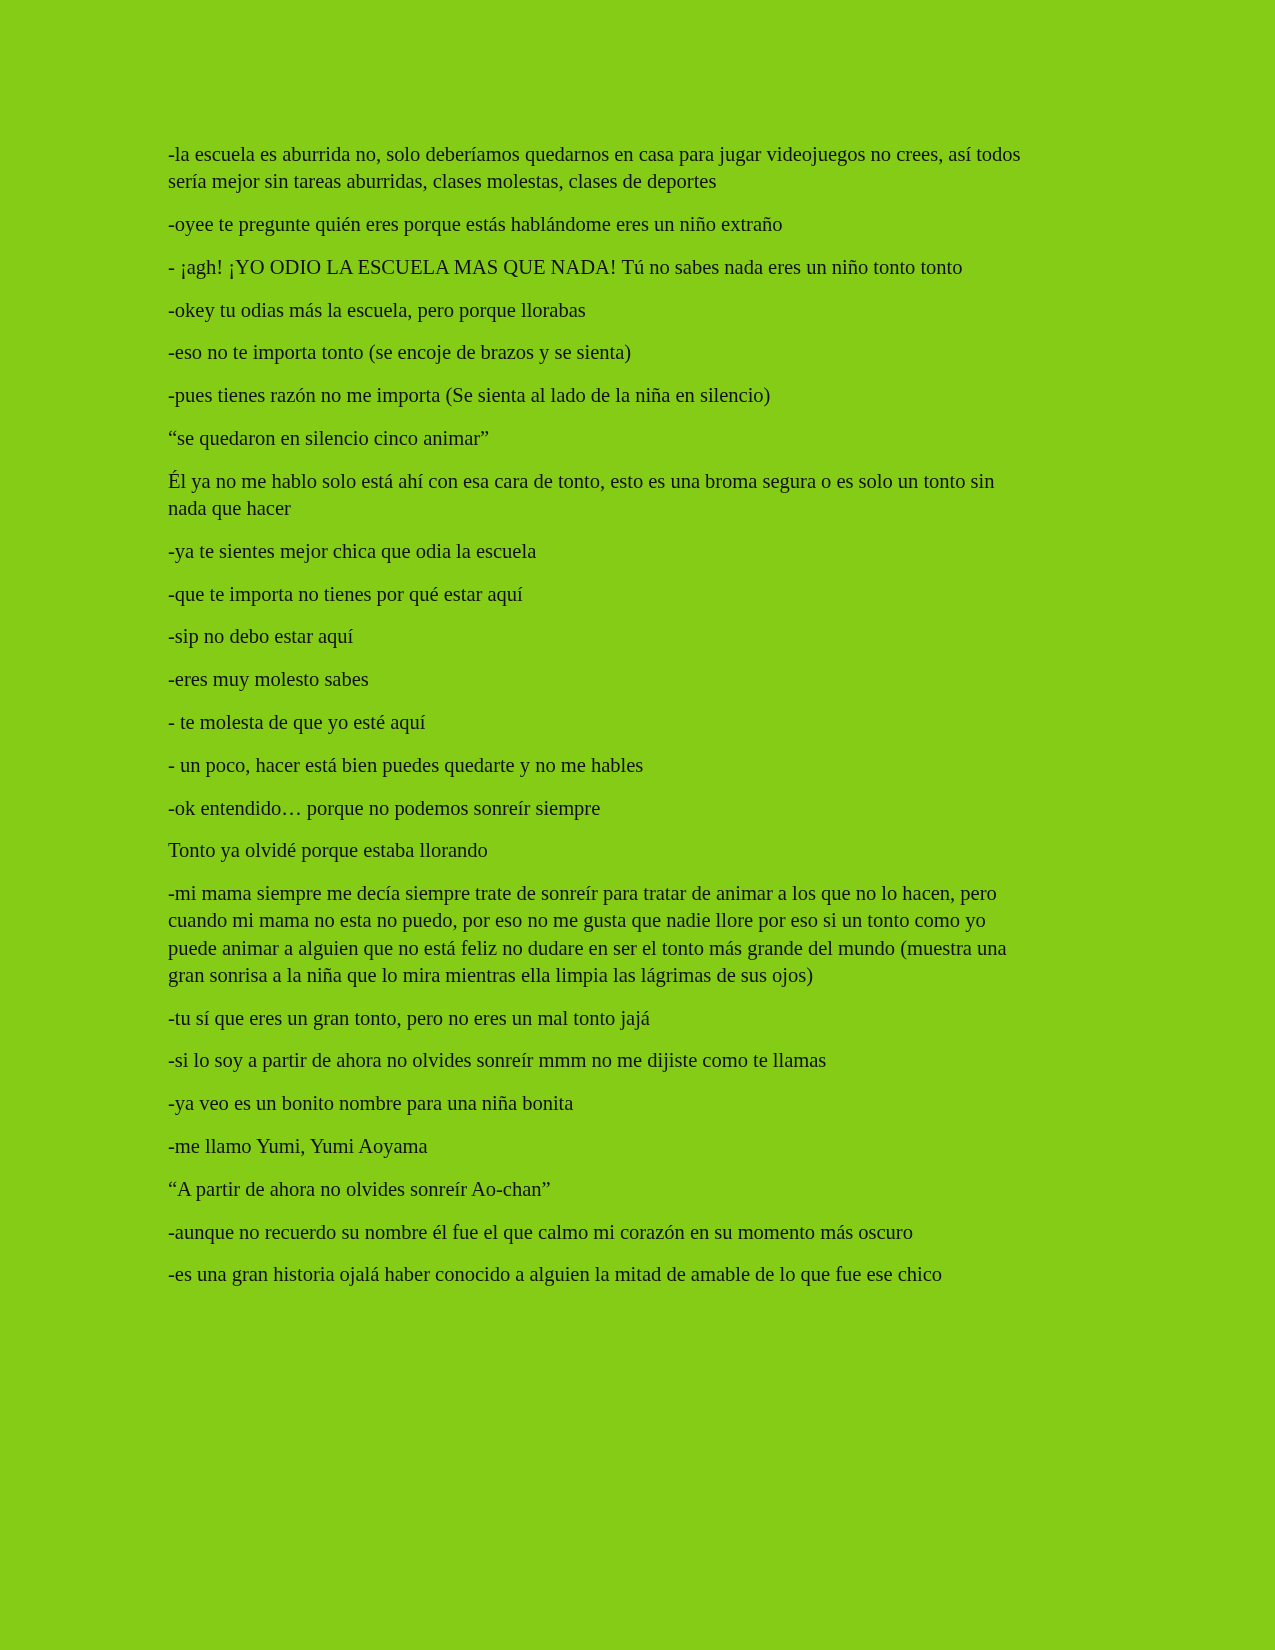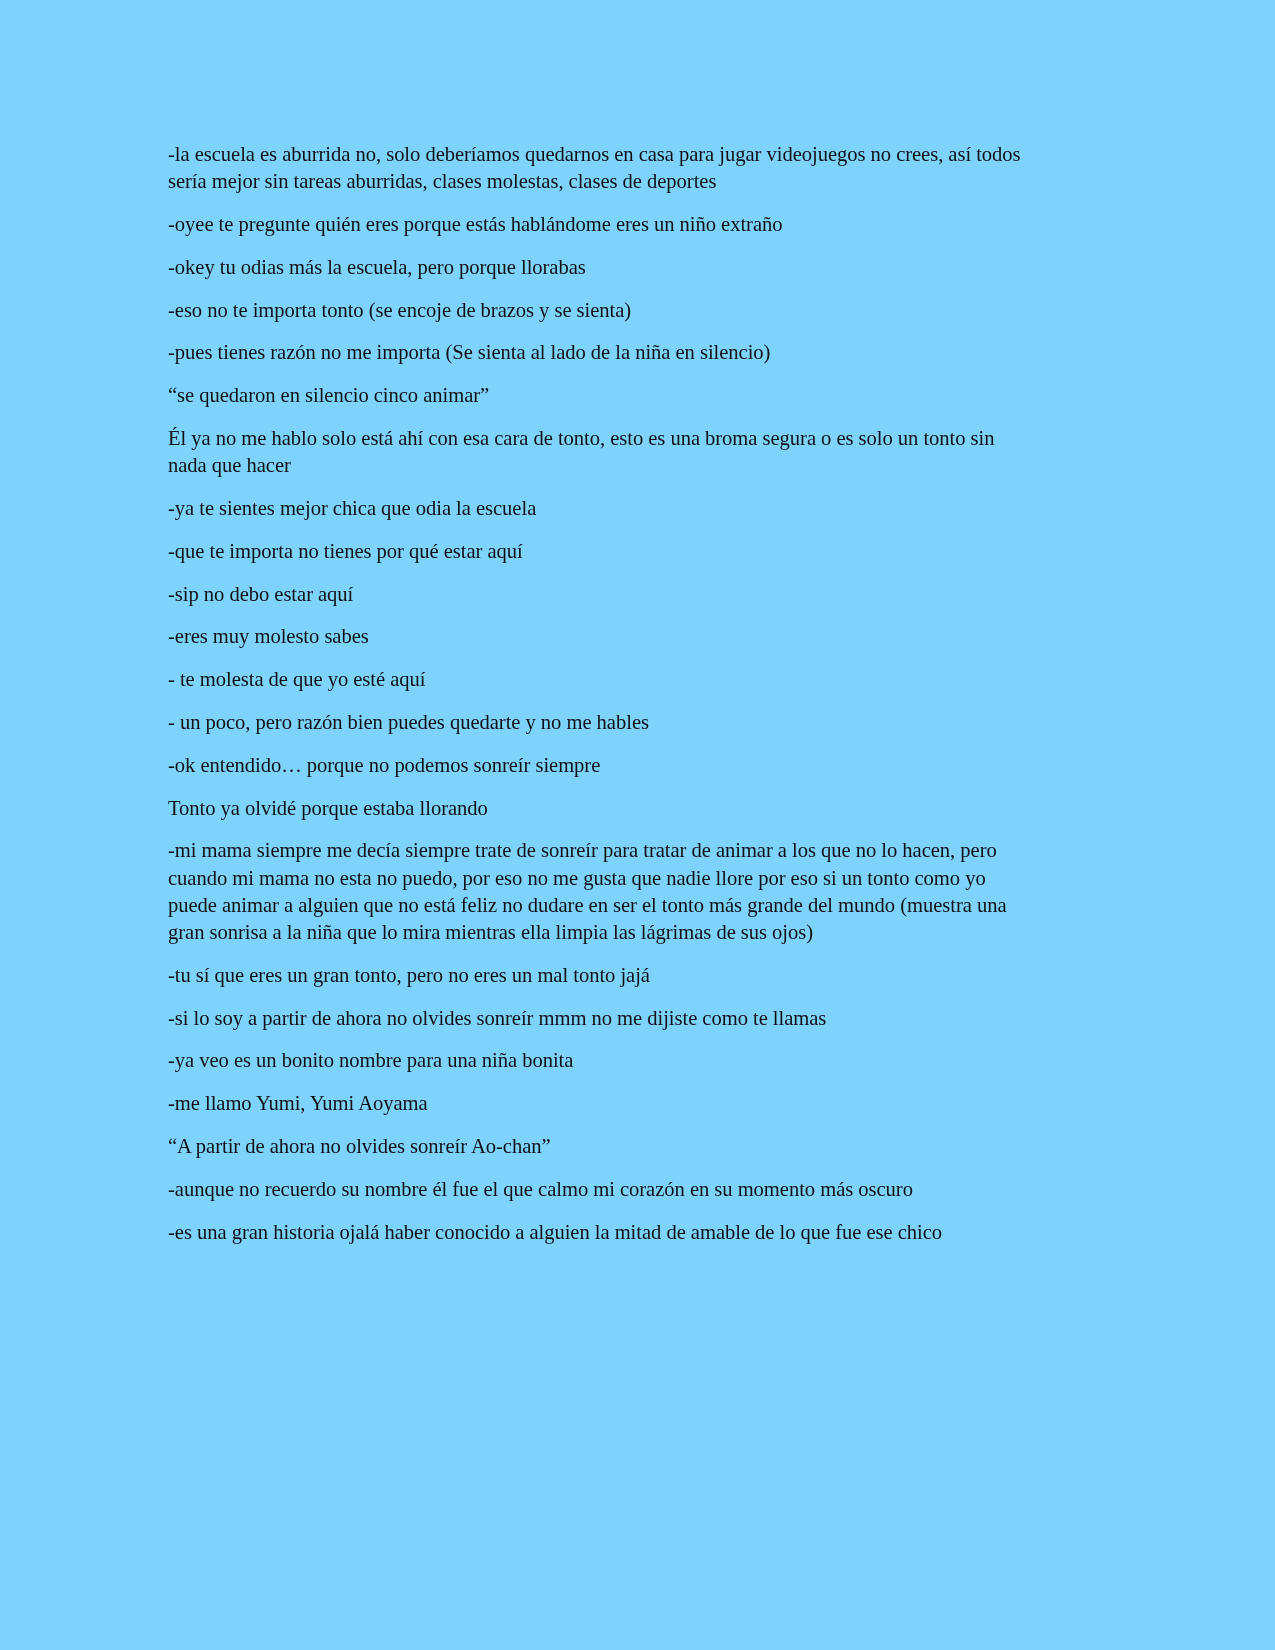--- a/index.html
+++ b/index.html
@@ -12,21 +12,21 @@
       height: 1650px;
       position: relative;
       overflow: hidden;
     }
     .page {
       position: absolute;
       left: 0;
       top: 0;
       width: 1275px;
       height: 1650px;
-      background: #7dd3fc;
+      background: #84cc16;
     }
     .content {
       position: absolute;
       left: 168px;
       top: 141px;
       width: 870px;
       font-family: "Liberation Serif", "DejaVu Serif", serif;
       font-size: 20.6px;
       line-height: 27.2px;
       color: #111111;
@@ -38,31 +38,32 @@
       letter-spacing: -0.05px;
     }
   </style>
 </head>
 <body>
 
 <div class="page">
   <div class="content">
     <p class="para">-la escuela es aburrida no, solo deberíamos quedarnos en casa para jugar videojuegos no crees, así todos sería mejor sin tareas aburridas, clases molestas, clases de deportes</p>
     <p class="para">-oyee te pregunte quién eres porque estás hablándome eres un niño extraño</p>
+    <p class="para">- ¡agh! ¡YO ODIO LA ESCUELA MAS QUE NADA! Tú no sabes nada eres un niño tonto tonto</p>
     <p class="para">-okey tu odias más la escuela, pero porque llorabas</p>
     <p class="para">-eso no te importa tonto (se encoje de brazos y se sienta)</p>
     <p class="para">-pues tienes razón no me importa (Se sienta al lado de la niña en silencio)</p>
     <p class="para">“se quedaron en silencio cinco animar”</p>
     <p class="para">Él ya no me hablo solo está ahí con esa cara de tonto, esto es una broma segura o es solo un tonto sin nada que hacer</p>
     <p class="para">-ya te sientes mejor chica que odia la escuela</p>
     <p class="para">-que te importa no tienes por qué estar aquí</p>
     <p class="para">-sip no debo estar aquí</p>
     <p class="para">-eres muy molesto sabes</p>
     <p class="para">- te molesta de que yo esté aquí</p>
-    <p class="para">- un poco, pero razón bien puedes quedarte y no me hables</p>
+    <p class="para">- un poco, hacer está bien puedes quedarte y no me hables</p>
     <p class="para">-ok entendido… porque no podemos sonreír siempre</p>
     <p class="para">Tonto ya olvidé porque estaba llorando</p>
     <p class="para">-mi mama siempre me decía siempre trate de sonreír para tratar de animar a los que no lo hacen, pero cuando mi mama no esta no puedo, por eso no me gusta que nadie llore por eso si un tonto como yo puede animar a alguien que no está feliz no dudare en ser el tonto más grande del mundo (muestra una gran sonrisa a la niña que lo mira mientras ella limpia las lágrimas de sus ojos)</p>
     <p class="para">-tu sí que eres un gran tonto, pero no eres un mal tonto jajá</p>
     <p class="para">-si lo soy a partir de ahora no olvides sonreír mmm no me dijiste como te llamas</p>
     <p class="para">-ya veo es un bonito nombre para una niña bonita</p>
     <p class="para">-me llamo Yumi, Yumi Aoyama</p>
     <p class="para">“A partir de ahora no olvides sonreír Ao-chan”</p>
     <p class="para">-aunque no recuerdo su nombre él fue el que calmo mi corazón en su momento más oscuro</p>
     <p class="para">-es una gran historia ojalá haber conocido a alguien la mitad de amable de lo que fue ese chico</p>

